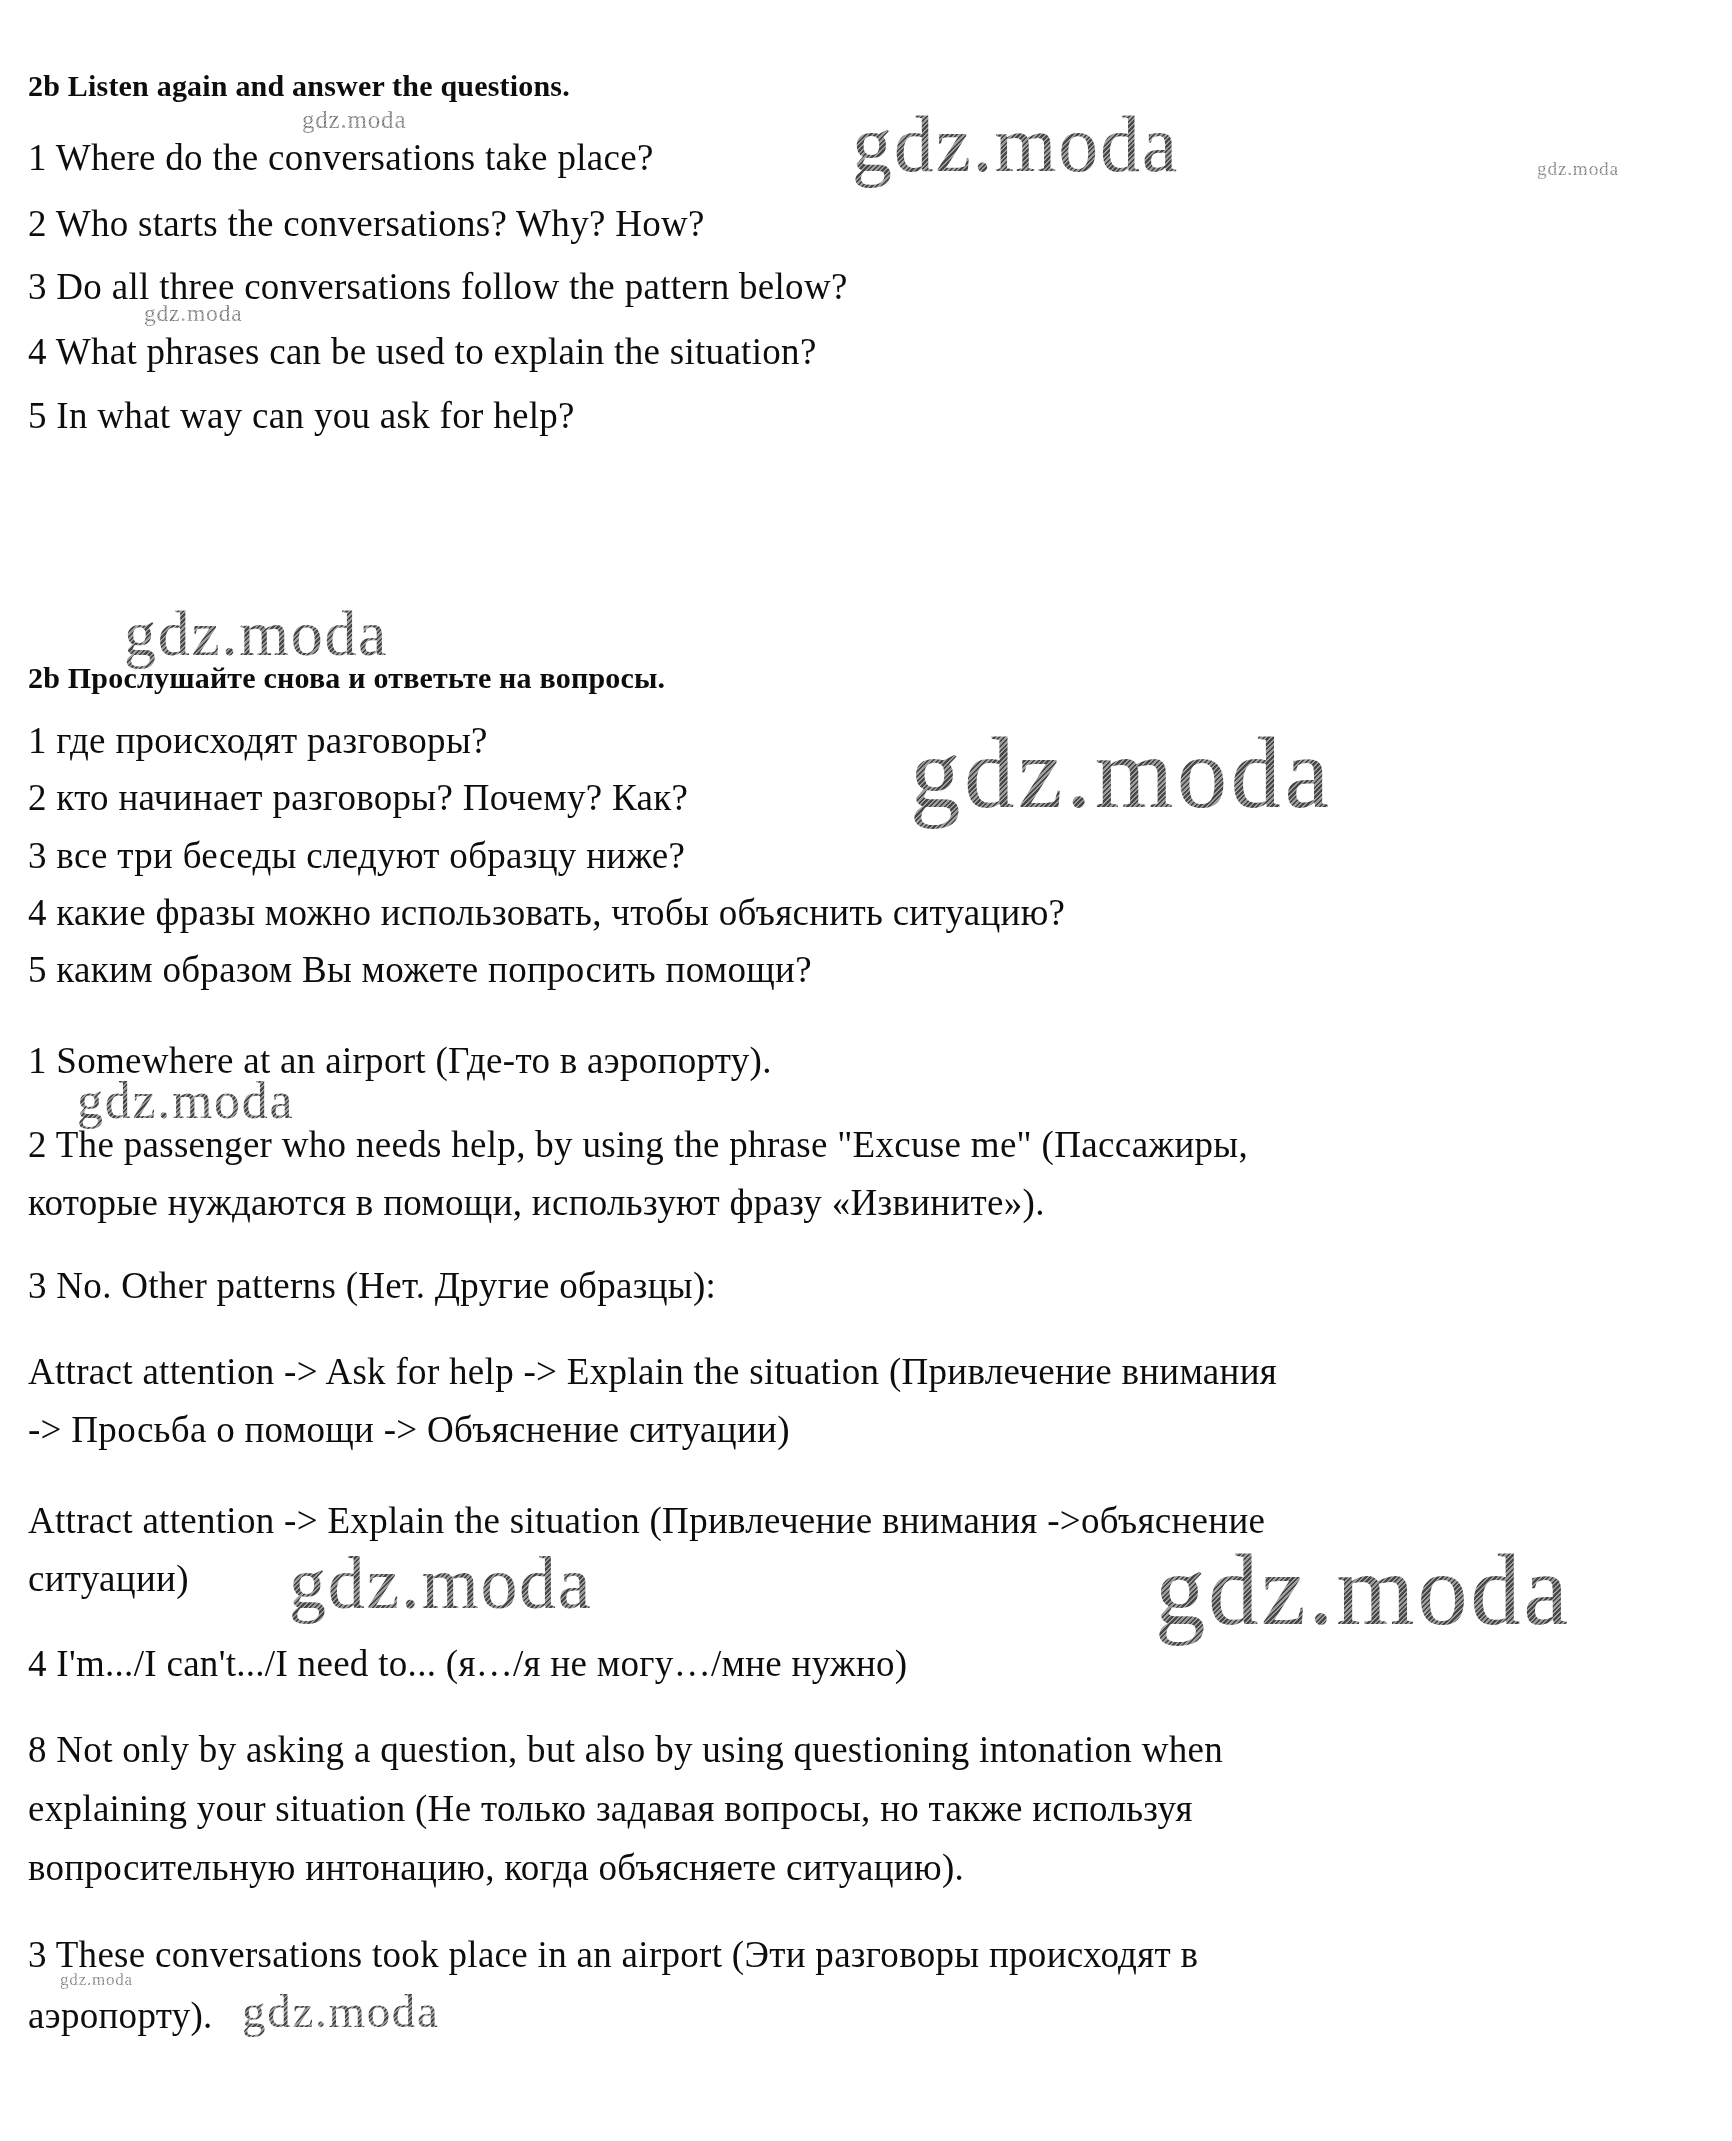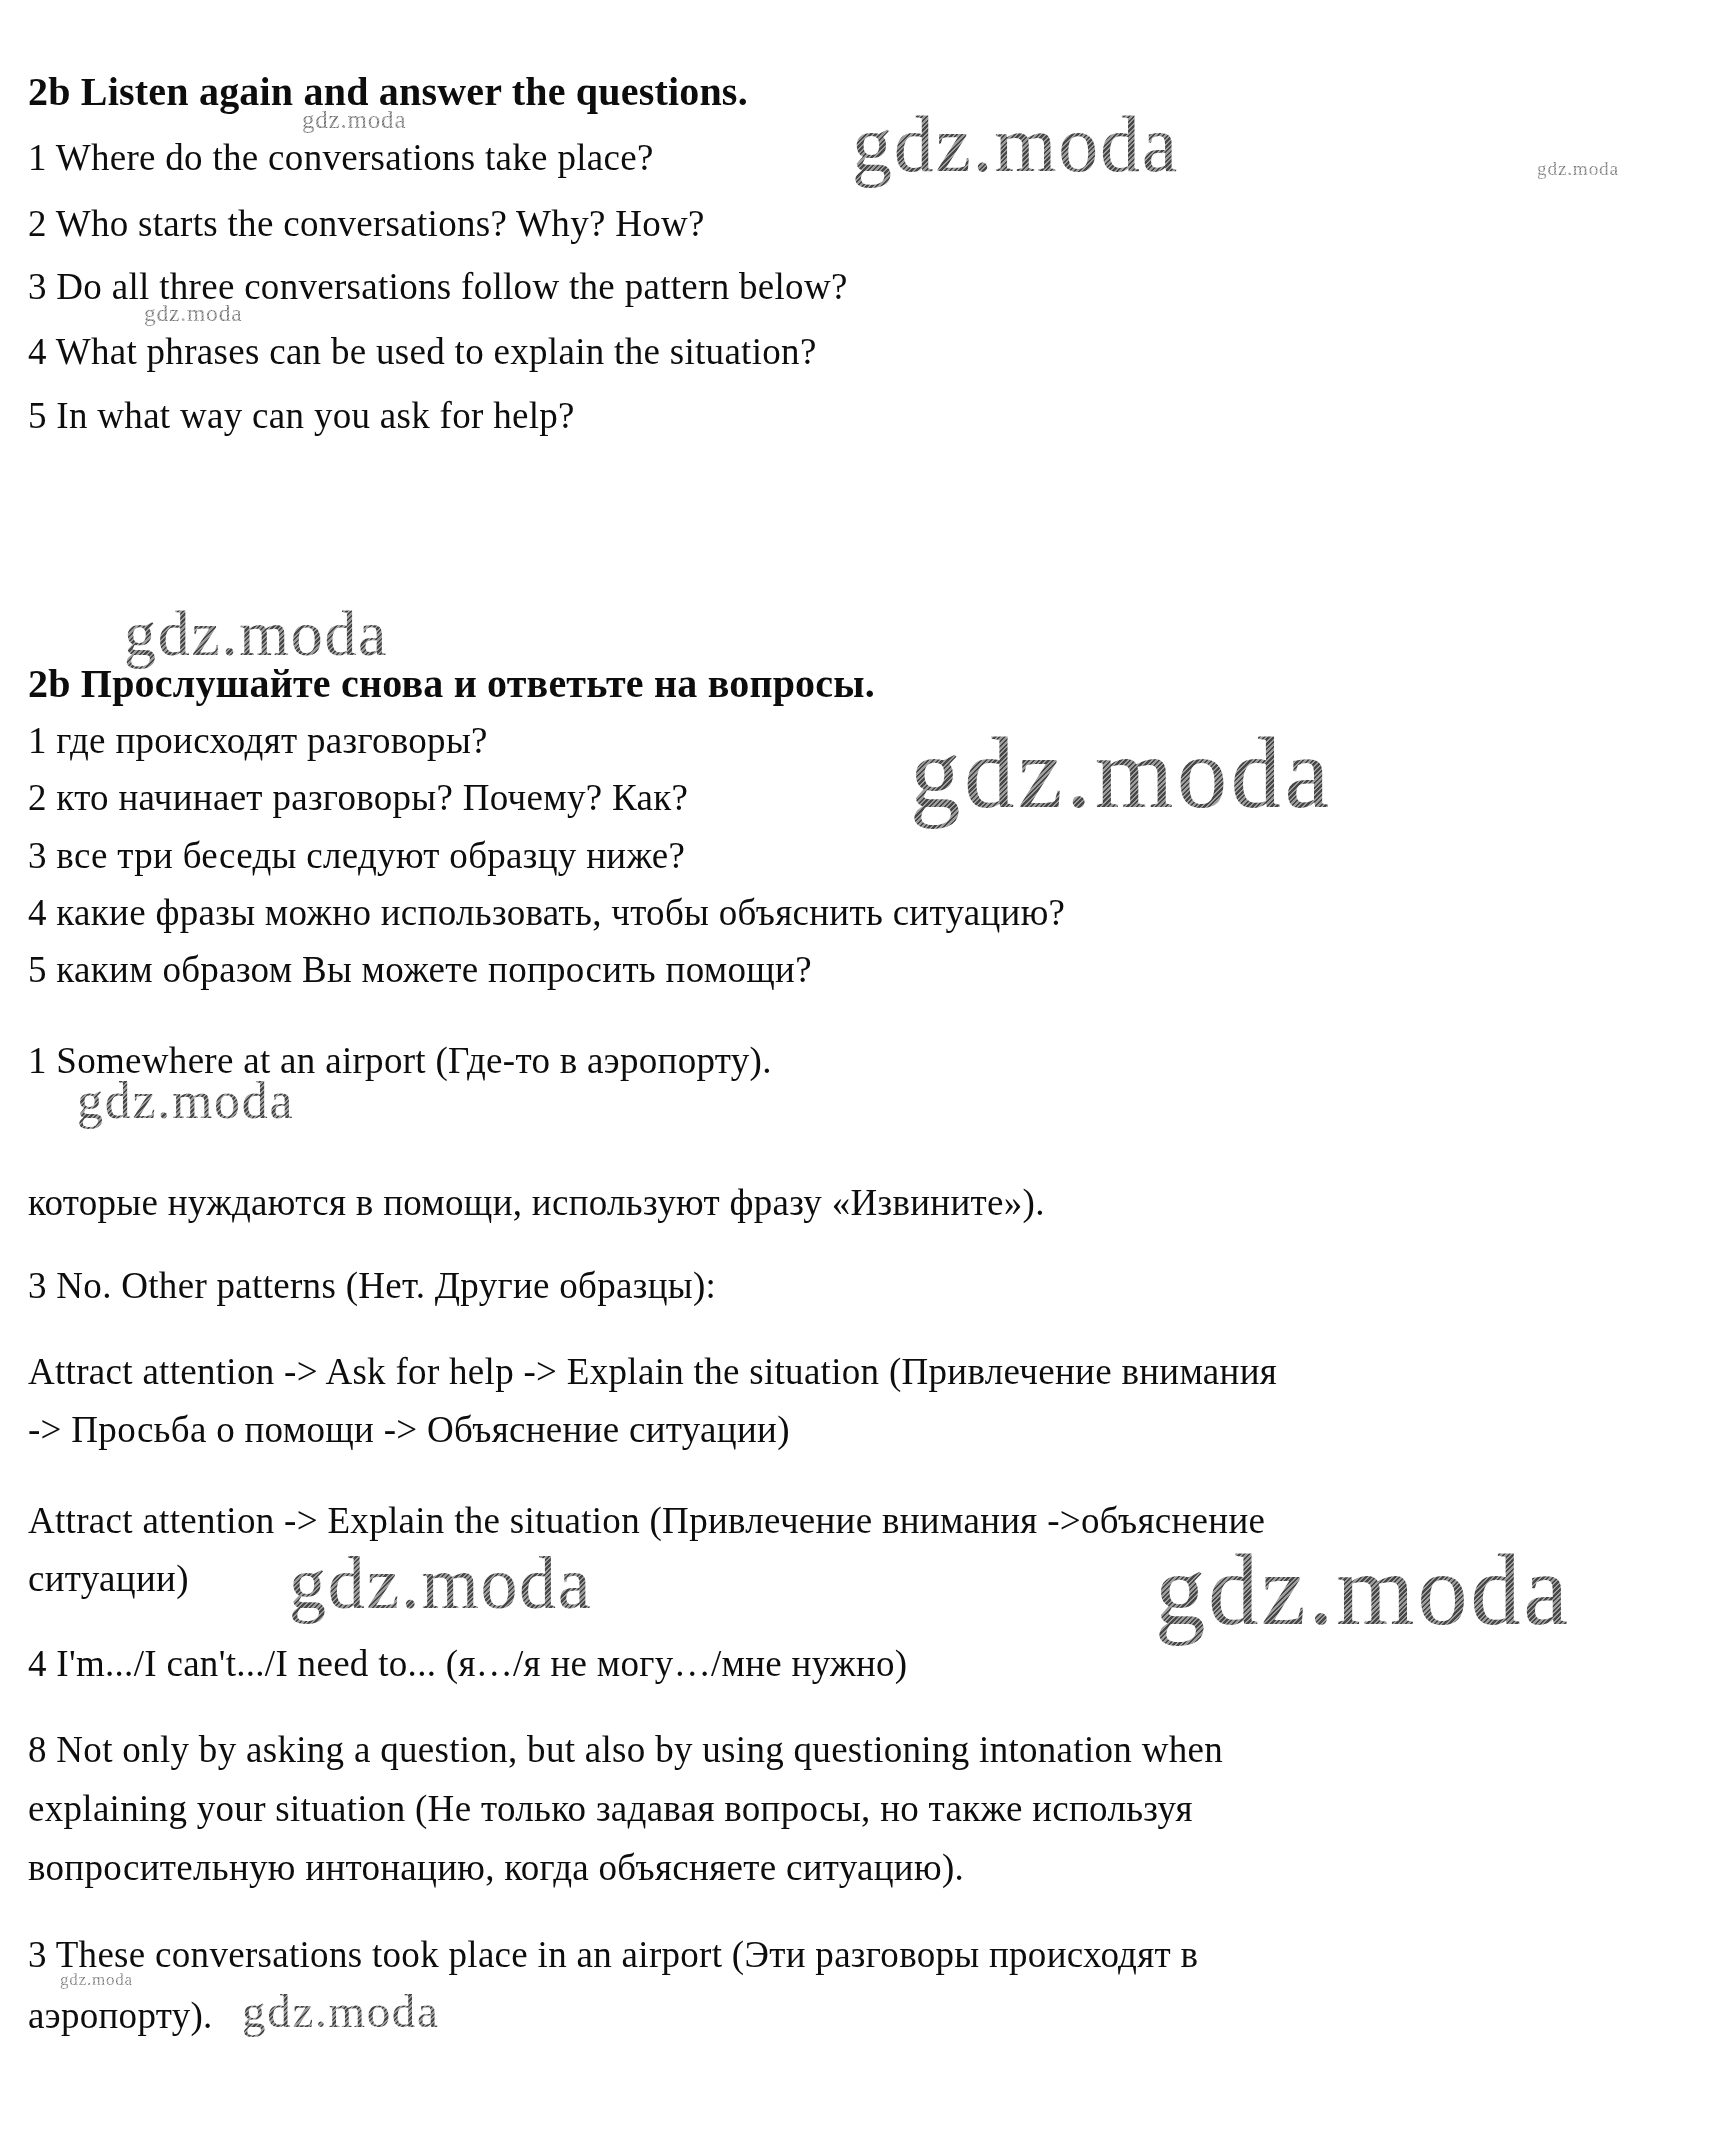--- a/index.html
+++ b/index.html
@@ -12,21 +12,21 @@
     color:#0d0d0d;
   }
   .line{
     position:absolute;
     left:28px;
     font-size:37px;
     line-height:1.15;
     white-space:nowrap;
     letter-spacing:0.3px;
   }
-  .bold{font-weight:bold;font-size:40px;letter-spacing:0.2px;}
+  .bold{font-weight:bold;font-size:30px;letter-spacing:0.2px;}
   .wm{
     position:absolute;
     font-family:"Liberation Serif","DejaVu Serif",serif;
     font-weight:normal;
     color:#6b6b6b;
     white-space:nowrap;
     letter-spacing:1.7px;
     user-select:none;
     text-align:right;
   }
@@ -70,20 +70,21 @@
   <div class="line" style="top:720px">1 где происходят разговоры?</div>
   <div class="line" style="top:777px">2 кто начинает разговоры? Почему? Как?</div>
   <div class="line" style="top:835px">3 все три беседы следуют образцу ниже?</div>
   <div class="line" style="top:892px">4 какие фразы можно использовать, чтобы объяснить ситуацию?</div>
   <div class="line" style="top:949px">5 каким образом Вы можете попросить помощи?</div>
   <div class="wm" style="left:910px;top:715px;font-size:101px;letter-spacing:3.4px">gdz.moda</div>
 
   <div class="line" style="top:1040px">1 Somewhere at an airport (Где-то в аэропорту).</div>
 
   <div class="wm" style="left:77px;top:1071px;font-size:52px">gdz.moda</div>
+  <div class="line" style="top:1124px">2 The passenger who needs help, by using the phrase "Excuse me" (Пассажиры,</div>
   <div class="line" style="top:1182px">которые нуждаются в помощи, используют фразу «Извините»).</div>
 
   <div class="line" style="top:1265px">3 No. Other patterns (Нет. Другие образцы):</div>
 
   <div class="line" style="top:1351px">Attract attention -&gt; Ask for help -&gt; Explain the situation (Привлечение внимания</div>
   <div class="line" style="top:1409px">-&gt; Просьба о помощи -&gt; Объяснение ситуации)</div>
 
   <div class="line" style="top:1500px">Attract attention -&gt; Explain the situation (Привлечение внимания -&gt;объяснение</div>
   <div class="line" style="top:1558px">ситуации)</div>
   <div class="wm" style="left:289px;top:1541px;font-size:74px">gdz.moda</div>

